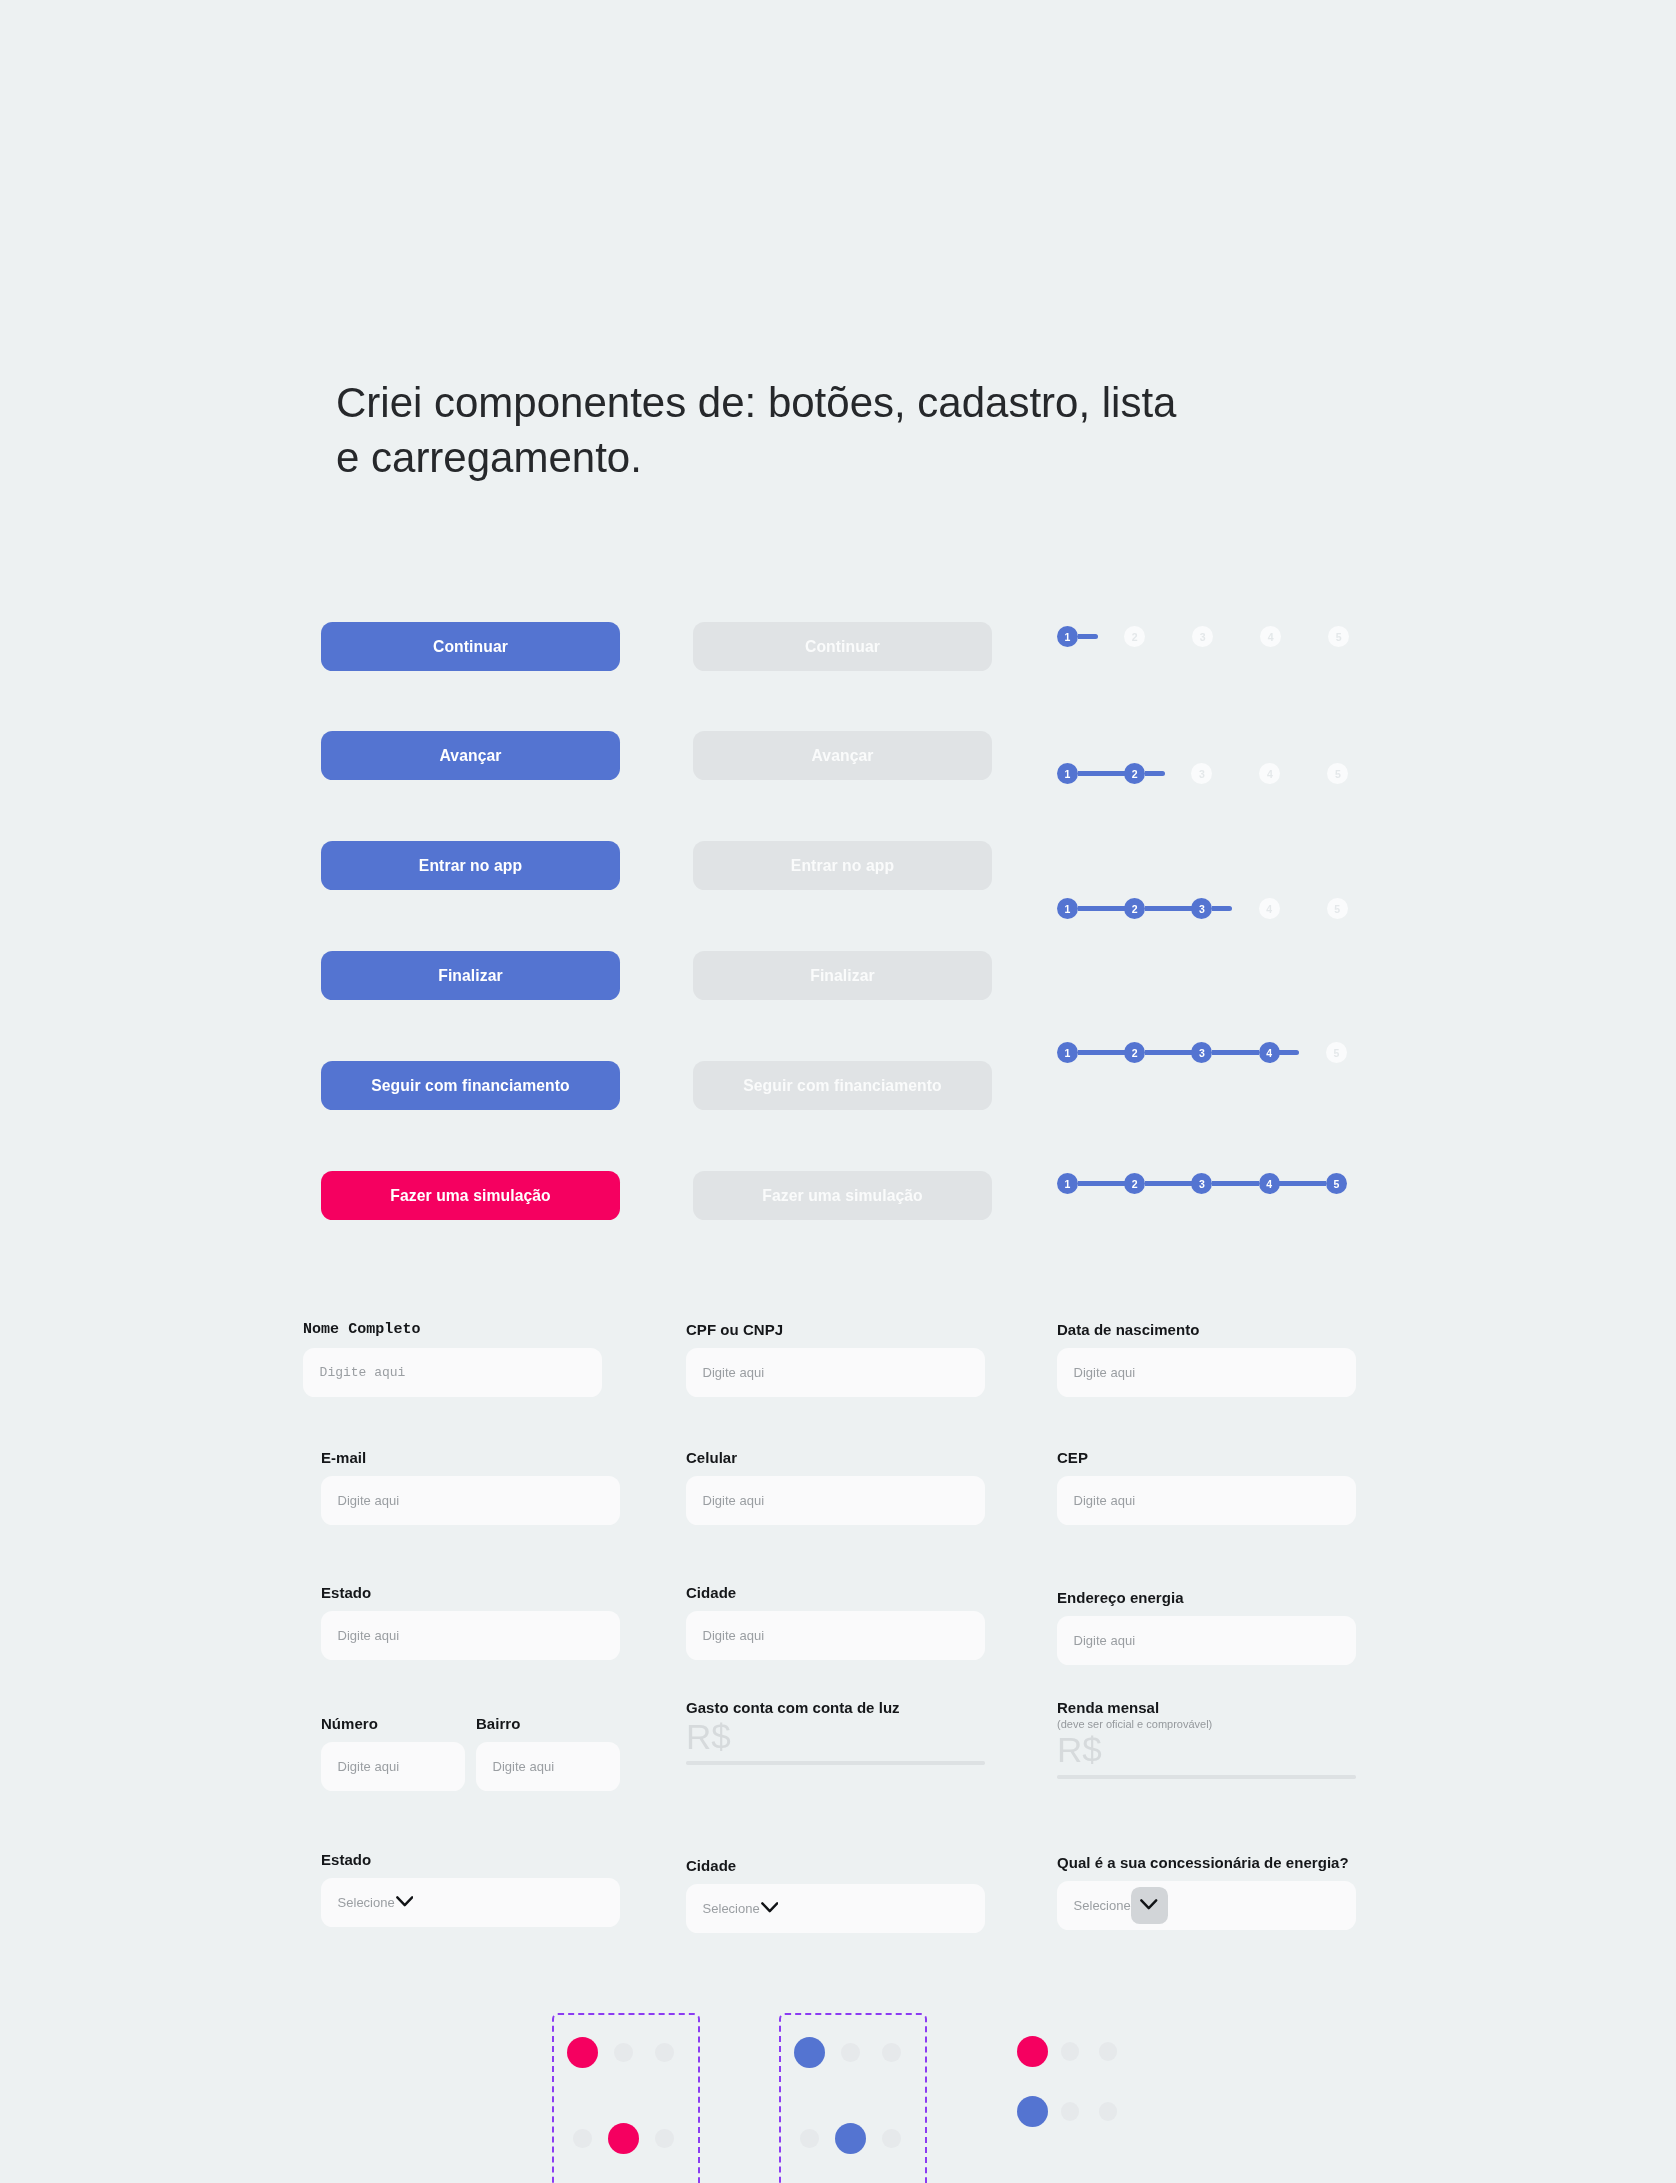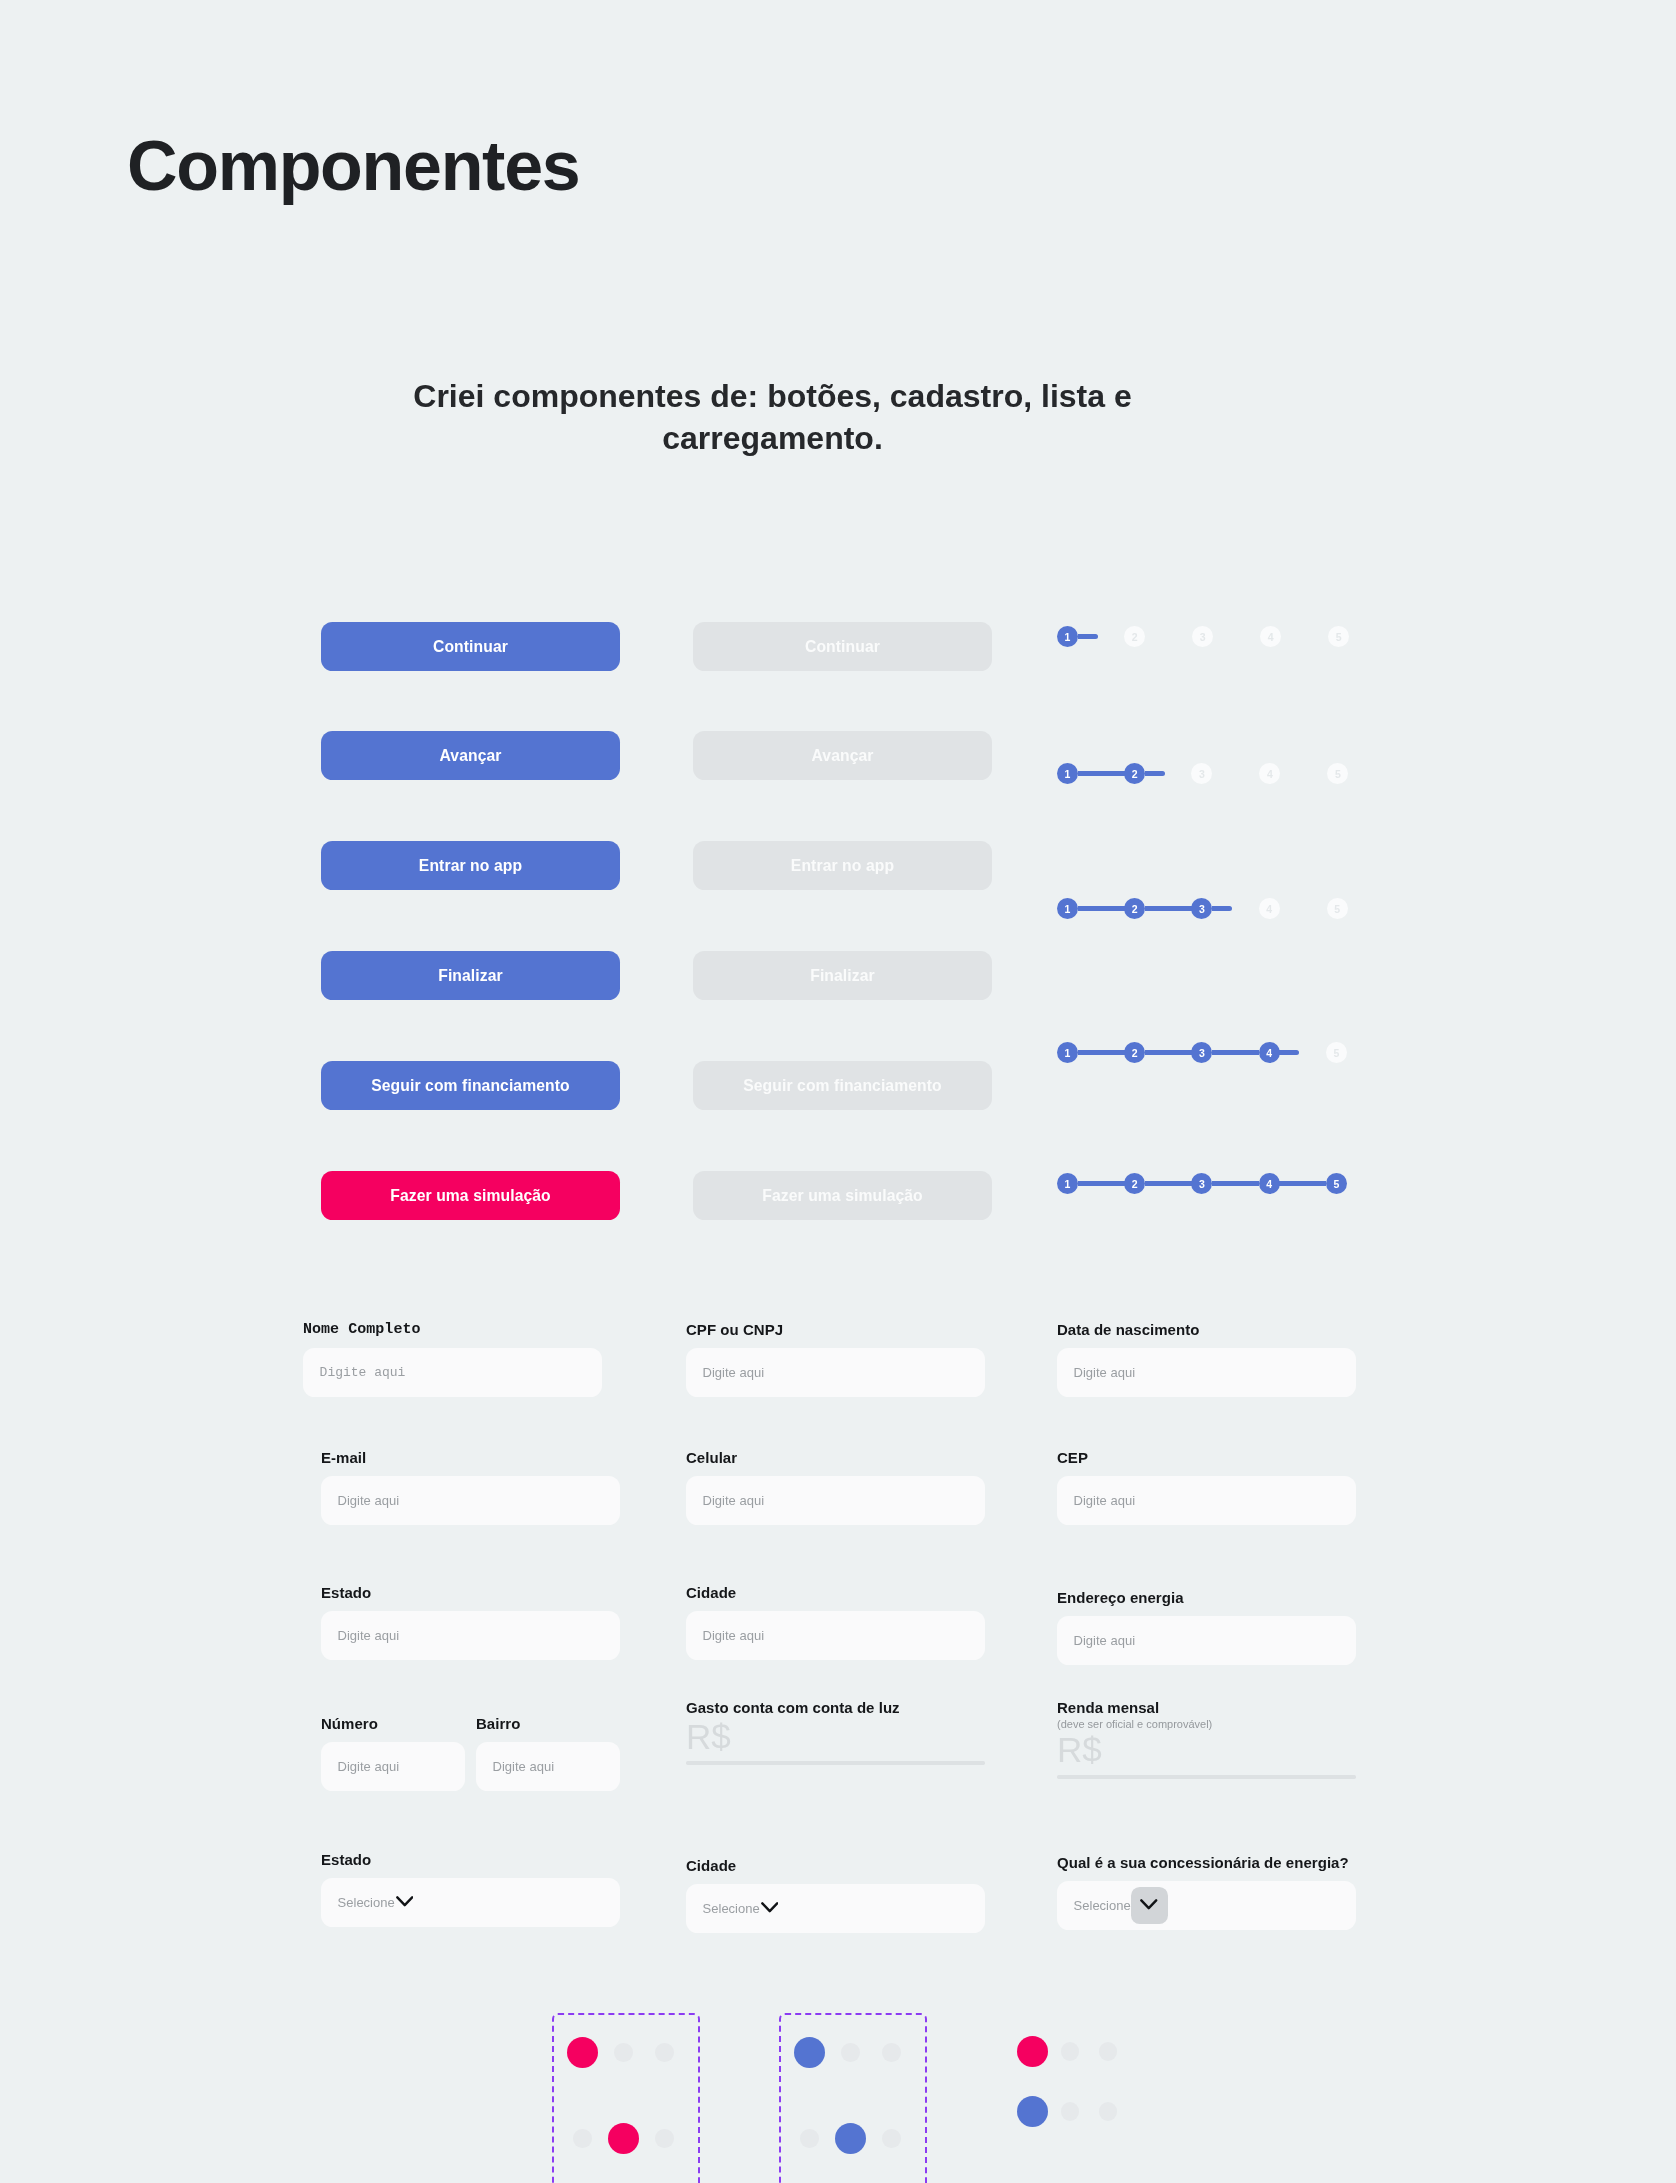--- a/index.html
+++ b/index.html
@@ -19,25 +19,24 @@
     font-size: 70px;
     font-weight: 800;
     letter-spacing: -1.3px;
     color: #1F2124;
     line-height: 1;
   }
   .subtitle {
     position: absolute;
     left: 336px; top: 376px;
     width: 873px;
-    text-align: center;
-    font-size: 32px;
+    font-size: 42px;
     line-height: 1.3;
     color: #26282B;
-    font-weight: 700;
+    font-weight: 400;
   }
 
   
   .btn {
     position: absolute;
     width: 299px;
     height: 49px;
     border-radius: 11.4px;
     display: flex;
     align-items: center;
@@ -174,21 +173,20 @@
     align-items: center;
     justify-content: center;
     flex: 0 0 auto;
   }
 </style>
 </head>
 <body>
 
 <div class="page">
 
-  <div class="title">Componentes</div>
   <div class="subtitle">Criei componentes de: botões, cadastro, lista e carregamento.</div>
 
   <button class="btn primary" style="left:321px; top:622px;">Continuar</button>
   <button class="btn primary" style="left:321px; top:731px;">Avançar</button>
   <button class="btn primary" style="left:321px; top:841px;">Entrar no app</button>
   <button class="btn primary" style="left:321px; top:951px;">Finalizar</button>
   <button class="btn primary" style="left:321px; top:1061px;">Seguir com financiamento</button>
   <button class="btn accent" style="left:321px; top:1171px;">Fazer uma simulação</button>
 
   <button class="btn disabled" style="left:693px; top:622px;">Continuar</button>

